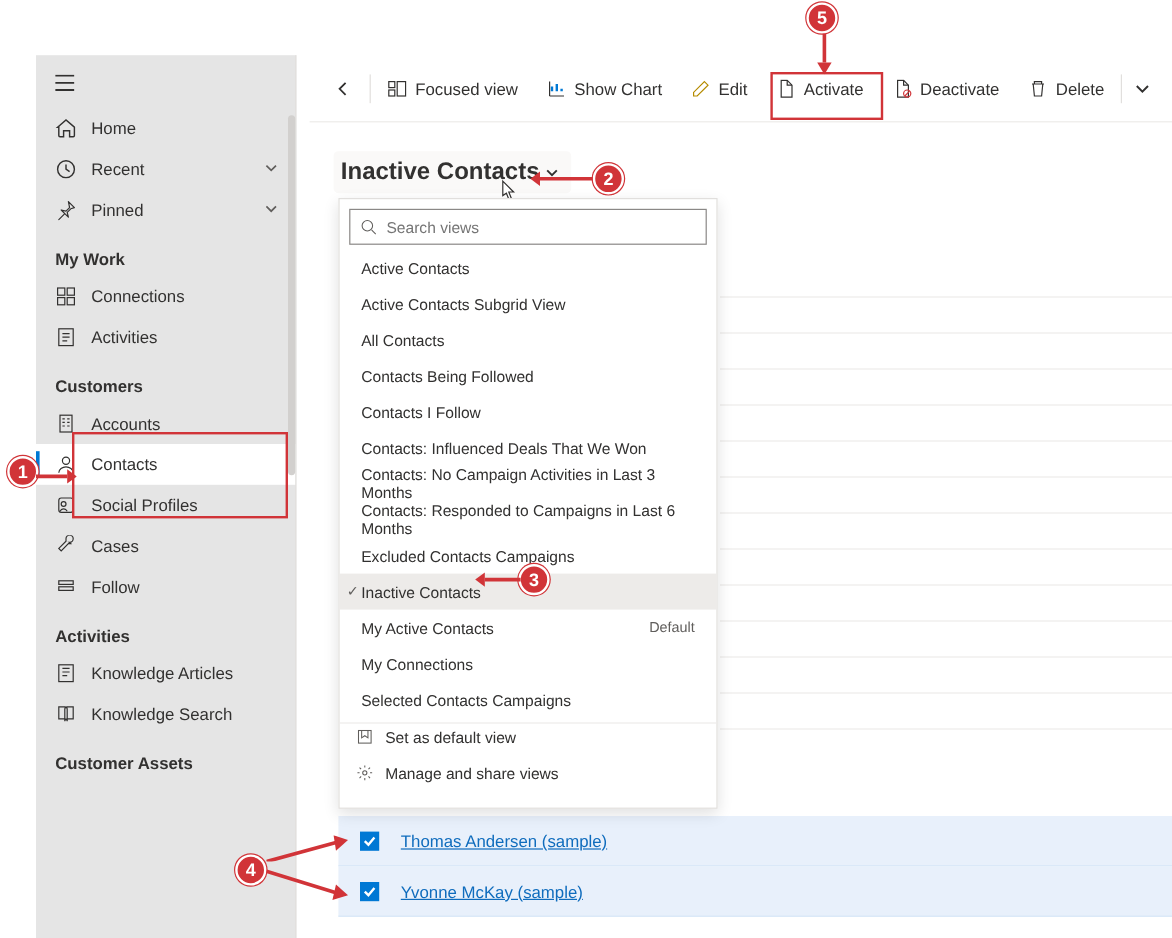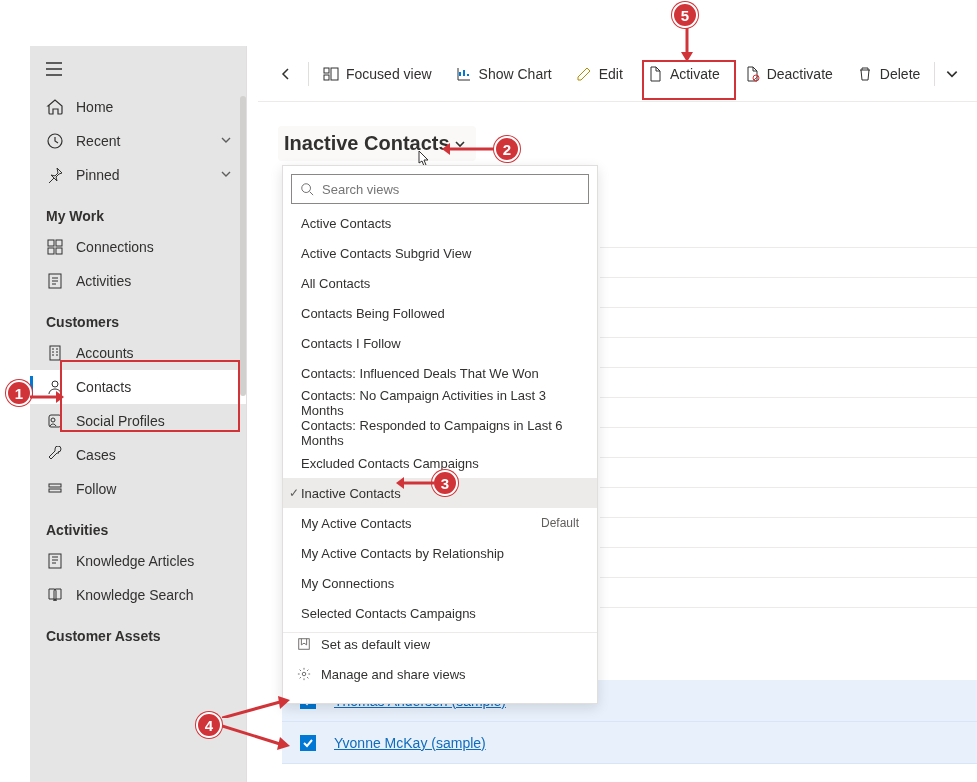--- a/index.html
+++ b/index.html
@@ -475,23 +475,20 @@
     </div>
   <div class="dd-item selected">
       <span class="check">✓</span>
       <span>Inactive Contacts</span>
     </div>
   <div class="dd-item">
       <span>My Active Contacts</span>
       <span class="tag">Default</span>
     </div>
   <div class="dd-item">
-      <span>My Active Contacts by Relationship</span>
-    </div>
-  <div class="dd-item">
       <span>My Connections</span>
     </div>
   <div class="dd-item">
       <span>Selected Contacts Campaigns</span>
     </div>
   <div class="dd-sep"></div>
   <div class="dd-action">
     <svg width="14" height="14" viewBox="0 0 16 16">
         <rect x="2" y="2" width="12" height="12" stroke="#605e5c" fill="none"></rect>
         <path d="M5 2v7l3-2 3 2V2" stroke="#605e5c" fill="none"></path>

